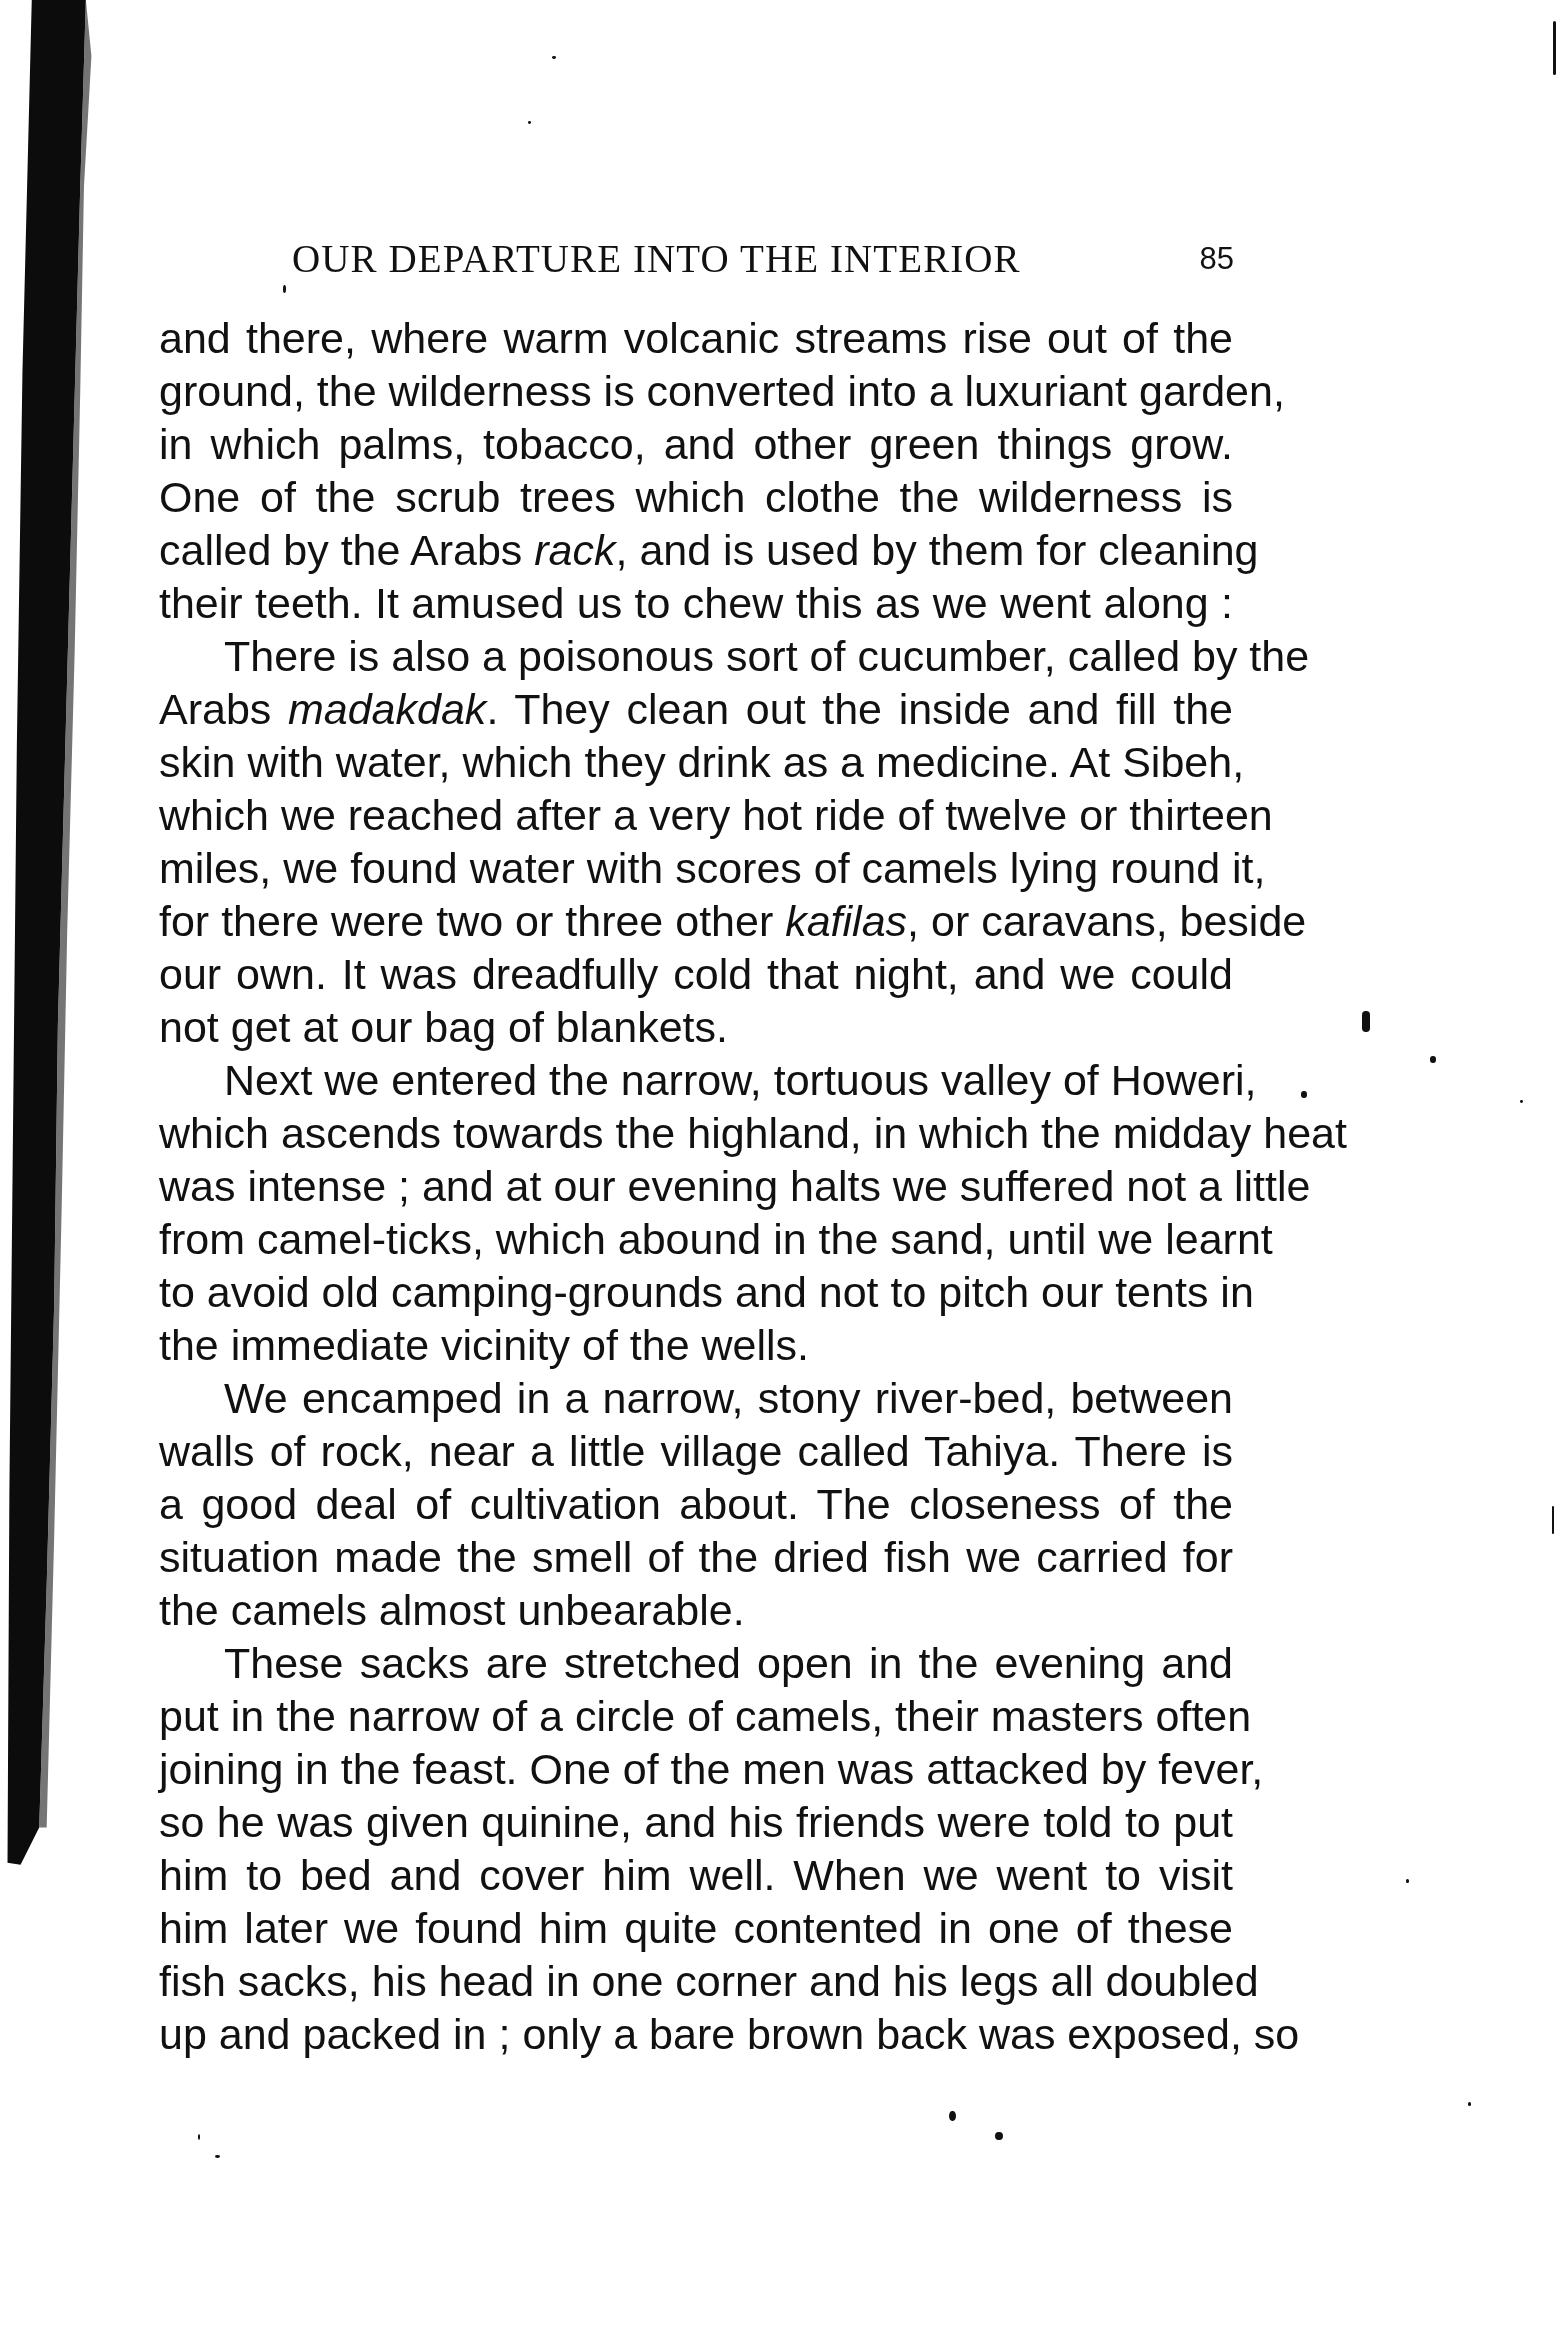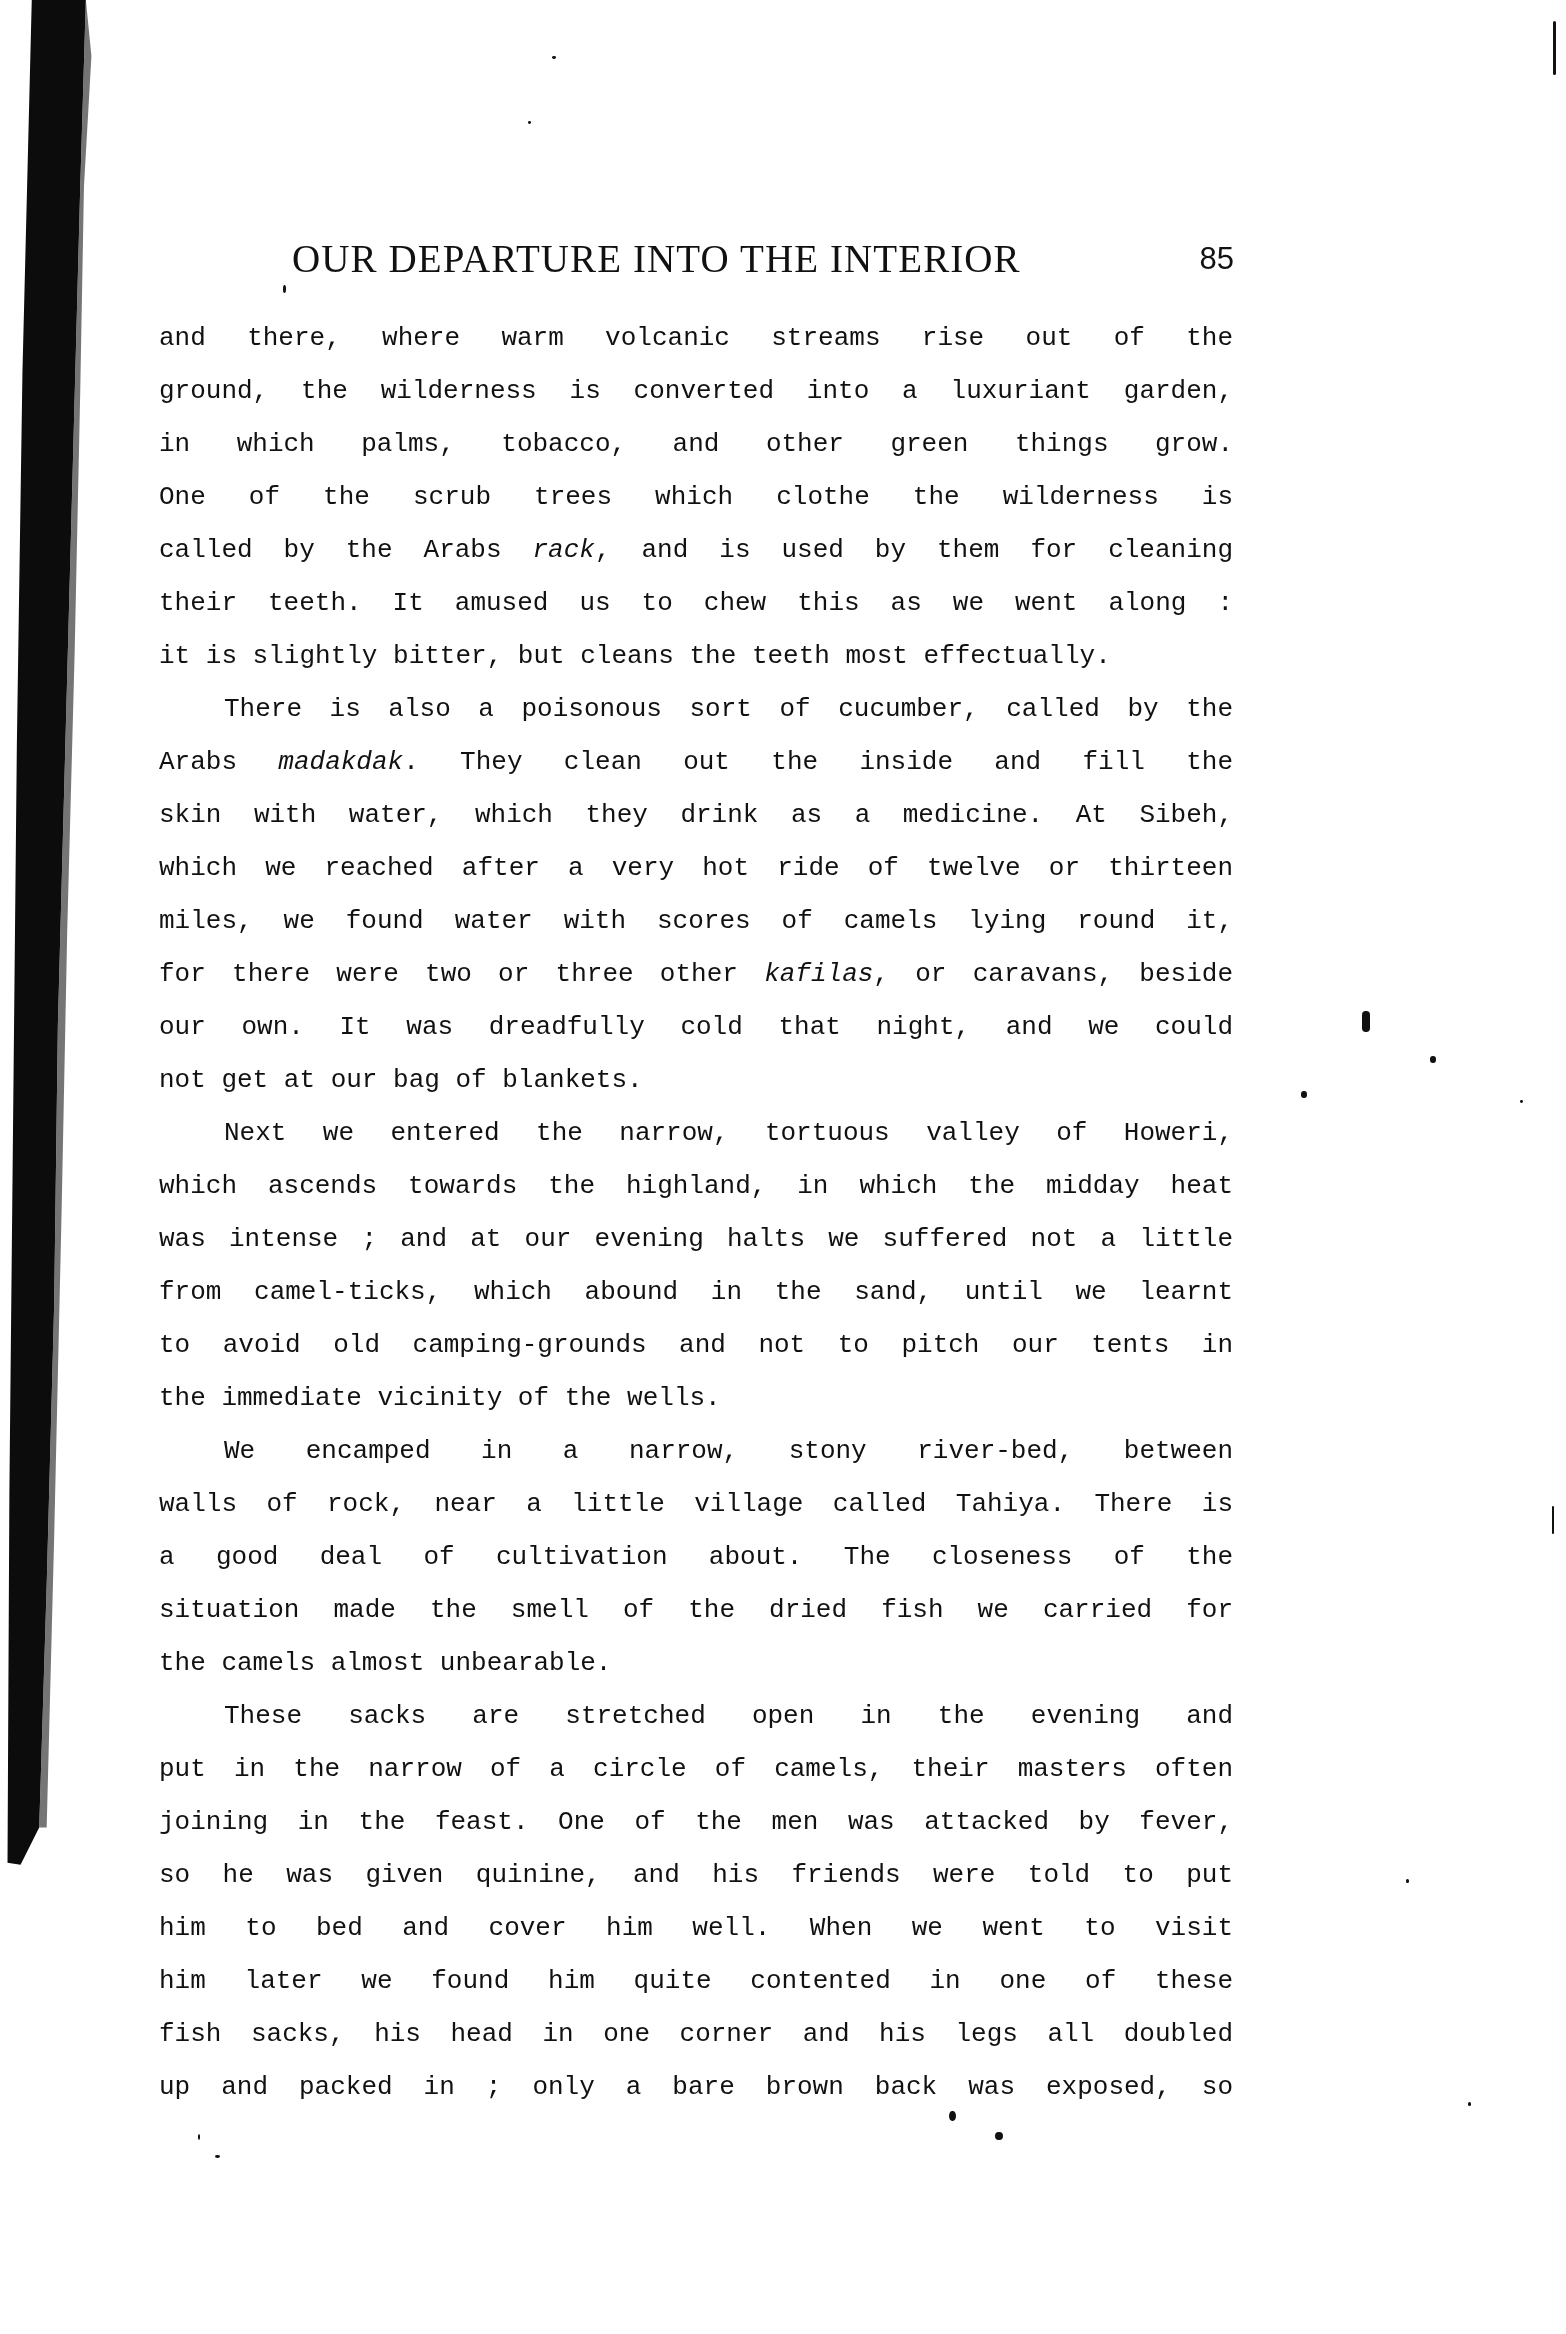--- a/index.html
+++ b/index.html
@@ -5,22 +5,22 @@
   html, body { margin: 0; padding: 0; background: #ffffff; }
   body { width: 1566px; height: 2334px; position: relative; overflow: hidden;
          font-family: "DejaVu Serif", "Liberation Serif", serif; color: #111111; }
   .binding-bar { position: absolute; left: 0; top: 0; width: 112px; height: 1874px; }
   .page-header { position: absolute; left: 292px; top: 235px; width: 942px; height: 47px; }
   .running-title { position: absolute; left: 0; top: 0; font-size: 39px; letter-spacing: 1.1px;
                    white-space: nowrap; line-height: 47px; font-family: "Liberation Serif", serif; }
   .page-number { position: absolute; right: 0; top: 0; font-size: 31px; line-height: 47px;
                  font-family: Liberation Sans, sans-serif; }
   .body-text { position: absolute; left: 159px; top: 312px; width: 1074px; }
-  .line { height: 53px; line-height: 53px; font-size: 26px; white-space: nowrap;
-          text-align: justify; text-align-last: justify; font-family: Liberation Mono, monospace; }
+  .line { height: 53px; line-height: 53px; font-size: 43px; white-space: nowrap;
+          text-align: justify; text-align-last: justify; font-family: Liberation Sans, sans-serif; }
   .line.last { text-align-last: left; }
   .line.indent { padding-left: 65px; }
   .line i { font-style: italic; }
   .speck { position: absolute; background: #111; border-radius: 50%; }
   .edge-mark { position: absolute; width: 2.8px; background: #111; border-radius: 1.9px; }
 </style>
 </head>
 <body>
 
 <div class="binding-bar">
@@ -38,21 +38,20 @@
 </div>
 
 <div class="body-text" id="body-text">
     <div>
       <div class="line">and there, where warm volcanic streams rise out of the</div>
       <div class="line">ground, the wilderness is converted into a luxuriant garden,</div>
       <div class="line">in which palms, tobacco, and other green things grow.</div>
       <div class="line">One of the scrub trees which clothe the wilderness is</div>
       <div class="line">called by the Arabs <i>rack</i>, and is used by them for cleaning</div>
       <div class="line">their teeth. It amused us to chew this as we went along :</div>
-      <div class="line last">it is slightly bitter, but cleans the teeth most effectually.</div>
     </div>
     <div>
       <div class="line indent">There is also a poisonous sort of cucumber, called by the</div>
       <div class="line">Arabs <i>madakdak</i>. They clean out the inside and fill the</div>
       <div class="line">skin with water, which they drink as a medicine. At Sibeh,</div>
       <div class="line">which we reached after a very hot ride of twelve or thirteen</div>
       <div class="line">miles, we found water with scores of camels lying round it,</div>
       <div class="line">for there were two or three other <i>kafilas</i>, or caravans, beside</div>
       <div class="line">our own. It was dreadfully cold that night, and we could</div>
       <div class="line last">not get at our bag of blankets.</div>

